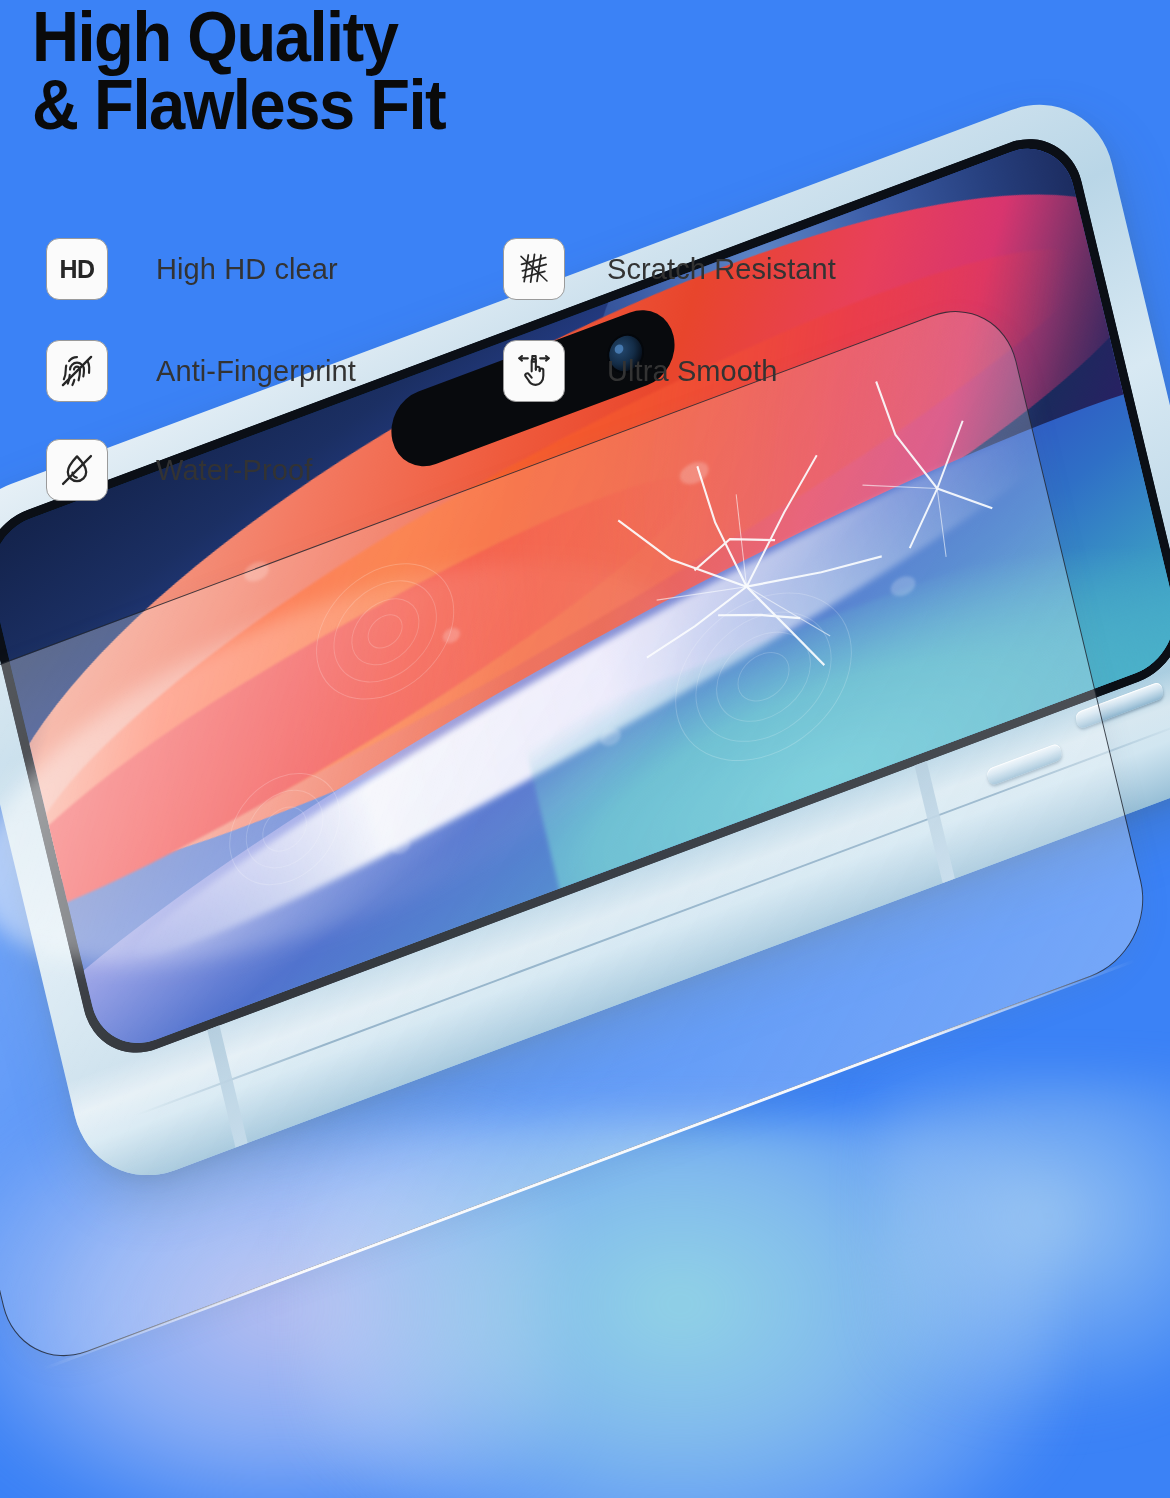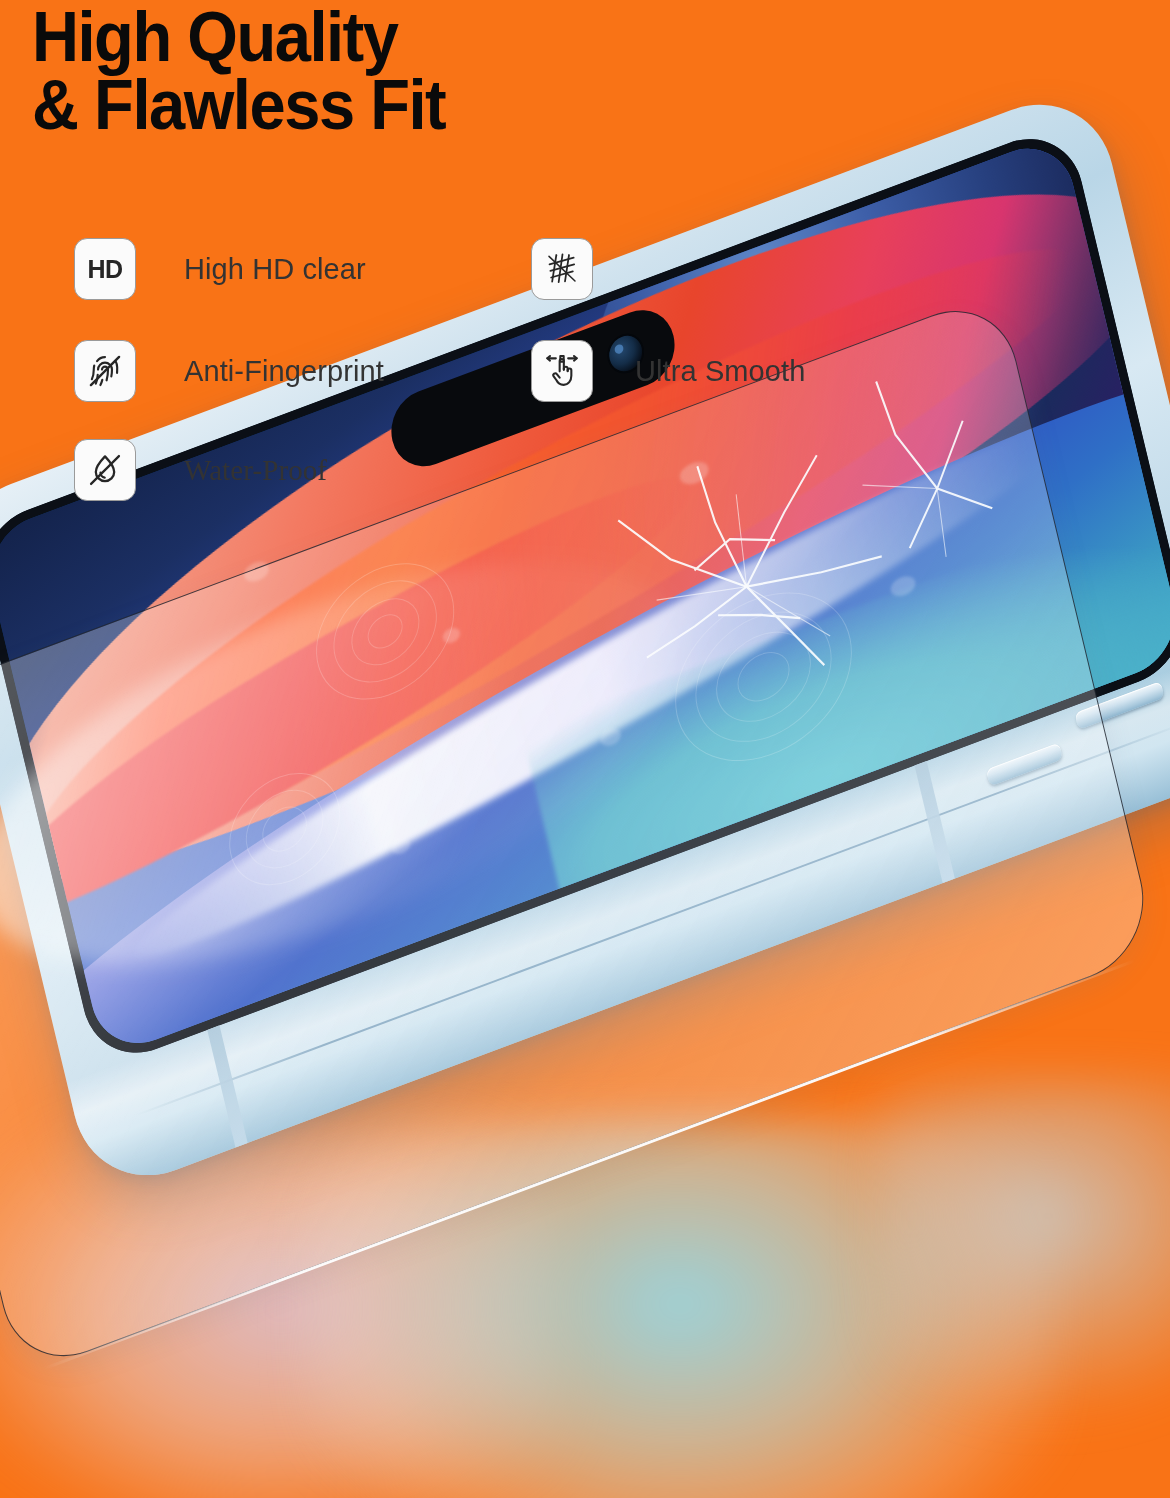--- a/index.html
+++ b/index.html
@@ -3,21 +3,21 @@
 <meta charset="utf-8">
 <style>
   * { margin:0; padding:0; box-sizing:border-box; }
   html, body { width:1170px; height:1498px; }
   body {
     font-family: "Liberation Sans", sans-serif;
     background:#f8f8f8;
     overflow:hidden;
     position:relative;
   }
-  #stage { position:absolute; inset:0; overflow:hidden; background:#f97316; }
+  #stage { position:absolute; inset:0; overflow:hidden; background:#3b82f6; }
 
   
   .glow-teal{
     position:absolute; left:300px; top:1120px; width:760px; height:460px;
     background:radial-gradient(ellipse at 50% 40%, rgba(150,215,228,.95) 0%, rgba(176,223,231,.60) 35%, rgba(226,243,246,.22) 62%, rgba(248,248,248,0) 80%);
     filter:blur(22px); pointer-events:none;
   }
   .glow-violet{
     position:absolute; left:-60px; top:1120px; width:620px; height:420px;
     background:radial-gradient(ellipse at 55% 45%, rgba(214,205,238,.80) 0%, rgba(226,222,243,.45) 40%, rgba(248,248,248,0) 74%);
@@ -39,30 +39,29 @@
     white-space:pre-line;
   }
 
   
   .features{ position:absolute; left:0; top:0; width:1000px; }
   .feat{ position:absolute; display:flex; align-items:center; }
   .feat .box{
     width:62px; height:62px; border:1.4px solid #9a9a9a; border-radius:13px;
     background:#fbfbfb; display:flex; align-items:center; justify-content:center;
     flex:0 0 auto;
-    margin-left:28px;
   }
   .feat .box.hd{ font-size:25px; font-weight:700; color:#262626; letter-spacing:-.5px; }
   .feat .lbl{
     margin-left:48px; font-size:29px; color:#333; letter-spacing:.1px; white-space:nowrap;
   }
   .feat.r .lbl{ margin-left:42px; }
   .f1{ left:46px; top:238px; }
   .f2{ left:46px; top:340px;justify-content:flex-end; }
-  .f3{ left:46px; top:439px;font-family:Liberation Serif, serif; }
+  .f3{ left:46px; top:439px; }
   .f4{ left:503px; top:238px; }
   .f5{ left:503px; top:340px; }
 
   
   .phone-wrap{
     position:absolute; left:0; top:430px; width:1170px; height:960px;
     pointer-events:none;
   }
   .phone{
     position:absolute; left:95px; top:70px; width:1240px; height:700px;
@@ -345,20 +344,21 @@
         <svg width="40" height="40" viewBox="0 0 24 24" fill="none" stroke="#262626" stroke-width="1.05" stroke-linecap="round">
           <path d="M4.5 9.2L19 5.2"></path>
           <path d="M5 13.1L19.3 9.2"></path>
           <path d="M5.5 17.1L18.5 13.4"></path>
           <path d="M8.6 3.6L6.1 19.6"></path>
           <path d="M12.3 3.2L10 19.9"></path>
           <path d="M16.2 3.6L13.8 19.4"></path>
           <path d="M4.2 4.4L19.8 19.2" stroke-width=".9"></path>
         </svg>
       </div>
+      <div class="lbl">Scratch Resistant</div>
     </div>
 
     <div class="feat f5 r">
       <div class="box">
         <svg width="40" height="40" viewBox="0 0 24 24" fill="none" stroke="#262626" stroke-width="1.25" stroke-linecap="round" stroke-linejoin="round">
           <path d="M3.2 4.4h5.1"></path>
             <path d="M4.8 3.0L3.2 4.4l1.6 1.4"></path>
           <path d="M20.8 4.4h-5.1"></path>
             <path d="M19.2 3.0l1.6 1.4-1.6 1.4"></path>
           <path d="M11.0 3.0h2.0v3.4h-2.0z"></path>

